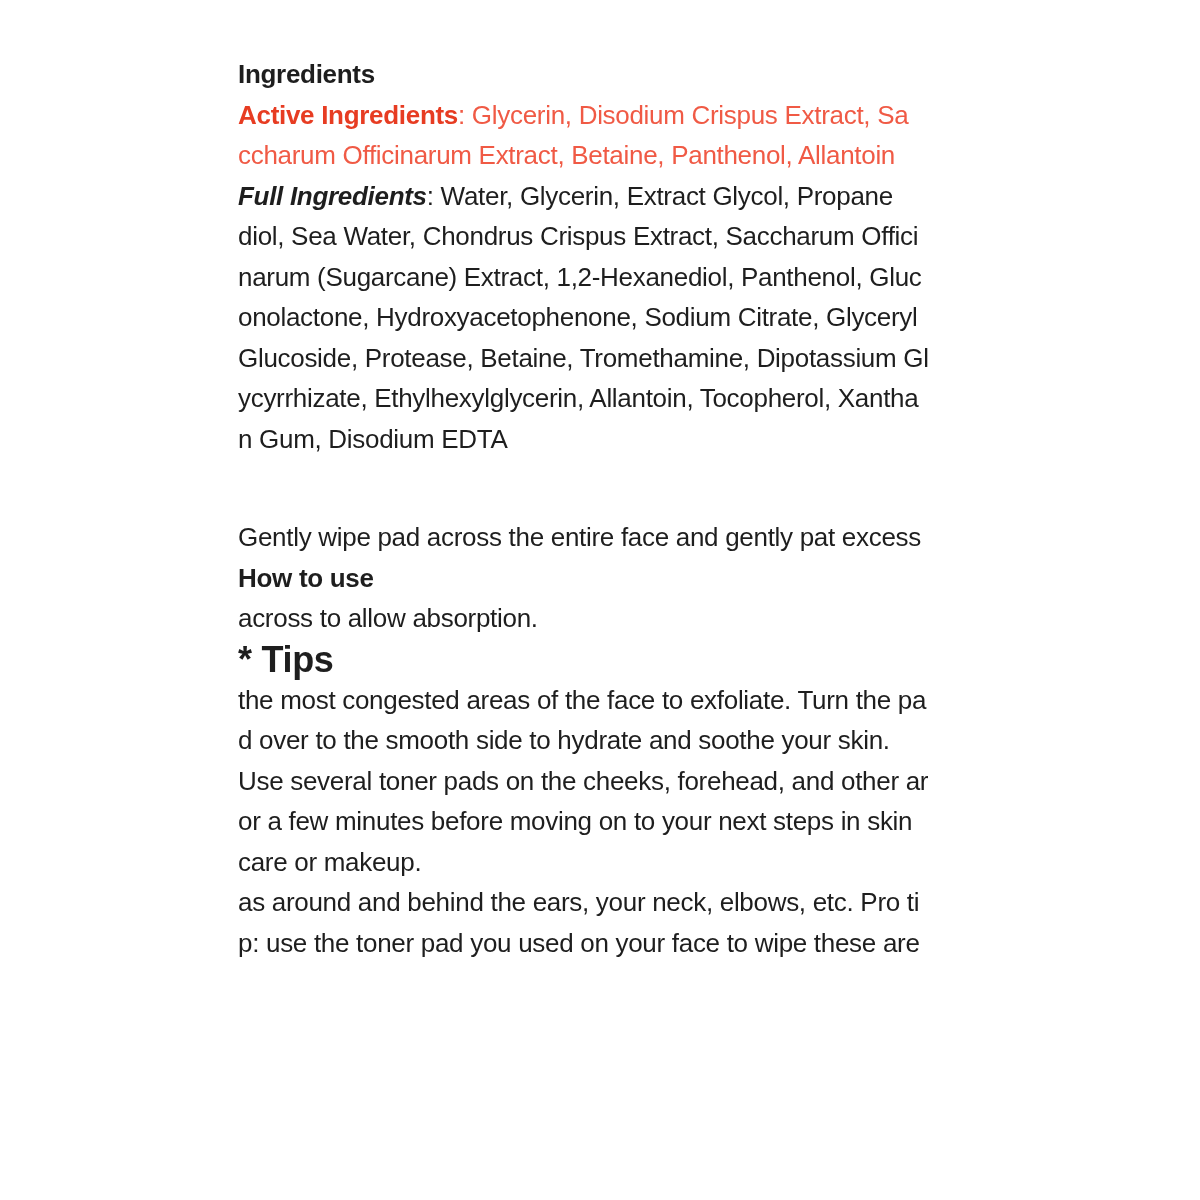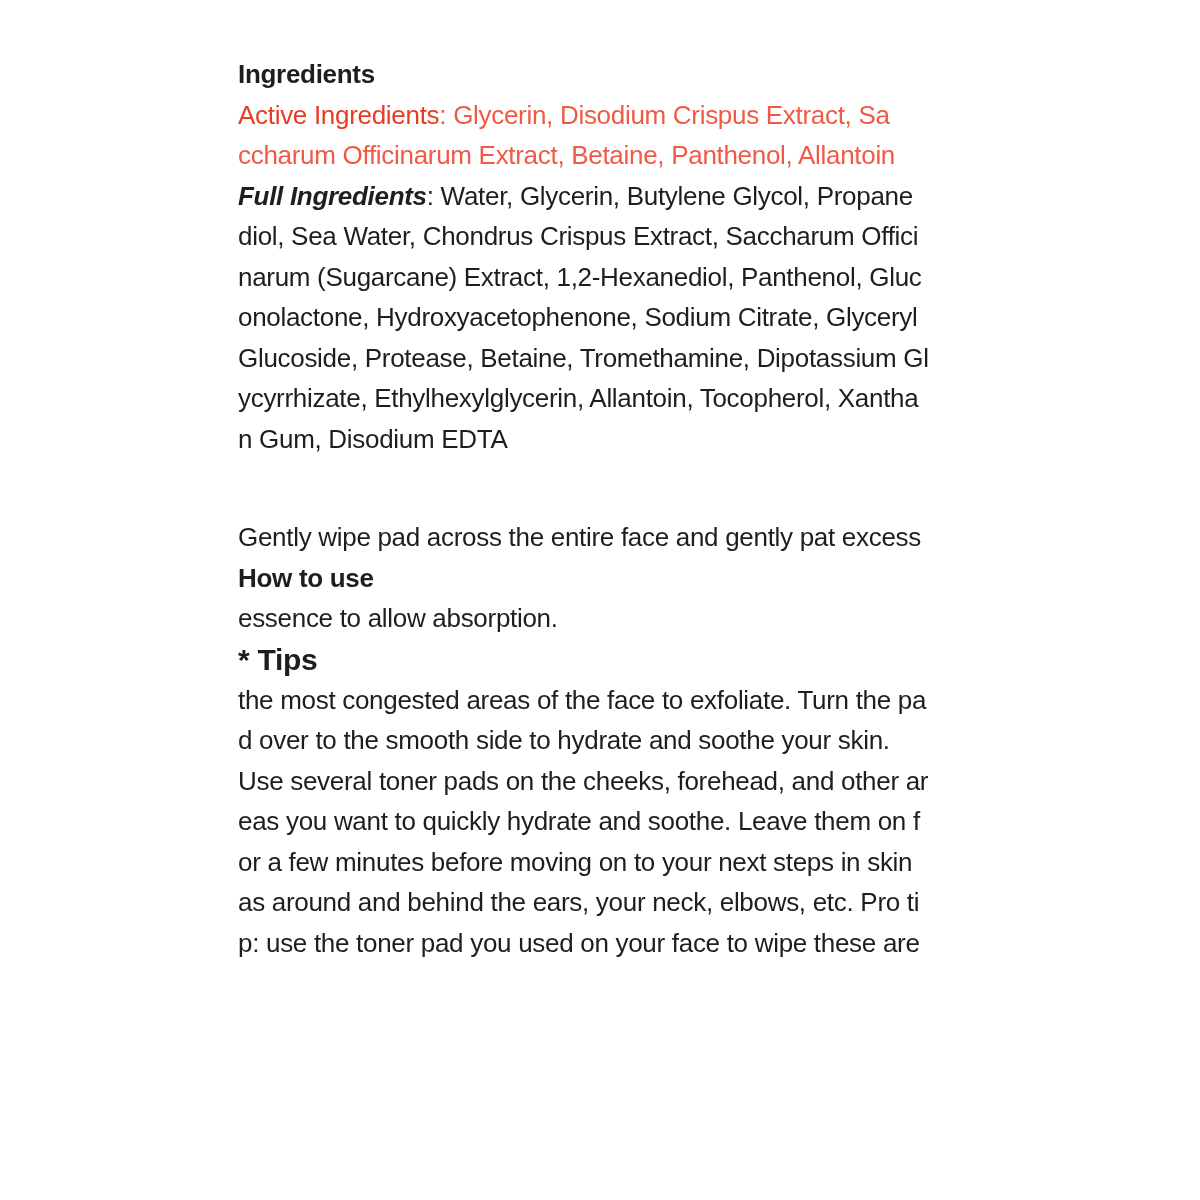--- a/index.html
+++ b/index.html
@@ -28,65 +28,65 @@
     white-space: nowrap;
   }
   .heading {
     font-weight: bold;
   }
   .red {
     color: var(--accent-color, #f05a45);
   }
   .red-bold {
     color: var(--accent-bold-color, #e73c22);
-    font-weight: normal;
+    font-weight: bold;
   }
   .black-bold {
     font-weight: bold;
     color: var(--text-color, #1e1e1e);
     font-style: italic;
   }
   .section-gap {
     height: 58px;
   }
   .tips-heading {
     font-weight: bold;
-    font-size: 30px;
+    font-size: 36px;
     line-height: 41px;
   }
 </style>
 </head>
 <body>
 
 <div class="content">
 
   <div class="line heading">Ingredients</div>
 
   <div class="line red"><span class="red-bold">Active Ingredients</span><span>: Glycerin, Disodium Crispus Extract, Sa</span></div>
   <div class="line red">ccharum Officinarum Extract, Betaine, Panthenol, Allantoin</div>
 
-  <div class="line"><span class="black-bold">Full Ingredients</span><span>: Water, Glycerin, Butylene Glycol, Propane</span></div>
+  <div class="line"><span class="black-bold">Full Ingredients</span><span>: Water, Glycerin, Extract Glycol, Propane</span></div>
   <div class="line">diol, Sea Water, Chondrus Crispus Extract, Saccharum Offici</div>
   <div class="line">narum (Sugarcane) Extract, 1,2-Hexanediol, Panthenol, Gluc</div>
   <div class="line">onolactone, Hydroxyacetophenone, Sodium Citrate, Glyceryl</div>
   <div class="line">Glucoside, Protease, Betaine, Tromethamine, Dipotassium Gl</div>
   <div class="line">ycyrrhizate, Ethylhexylglycerin, Allantoin, Tocopherol, Xantha</div>
   <div class="line">n Gum, Disodium EDTA</div>
 
   <div class="section-gap"></div>
 
   <div class="line">Gently wipe pad across the entire face and gently pat excess</div>
   <div class="line heading">How to use</div>
-  <div class="line">essence to allow absorption.</div>
+  <div class="line">across to allow absorption.</div>
 
   <div class="line tips-heading">* Tips</div>
 
   <div class="line">the most congested areas of the face to exfoliate. Turn the pa</div>
   <div class="line">d over to the smooth side to hydrate and soothe your skin.</div>
 
   <div class="line">Use several toner pads on the cheeks, forehead, and other ar</div>
-  <div class="line">eas you want to quickly hydrate and soothe. Leave them on f</div>
   <div class="line">or a few minutes before moving on to your next steps in skin</div>
+  <div class="line">care or makeup.</div>
 
   <div class="line">as around and behind the ears, your neck, elbows, etc. Pro ti</div>
   <div class="line">p: use the toner pad you used on your face to wipe these are</div>
 
 </div>
 
 </body></html>

